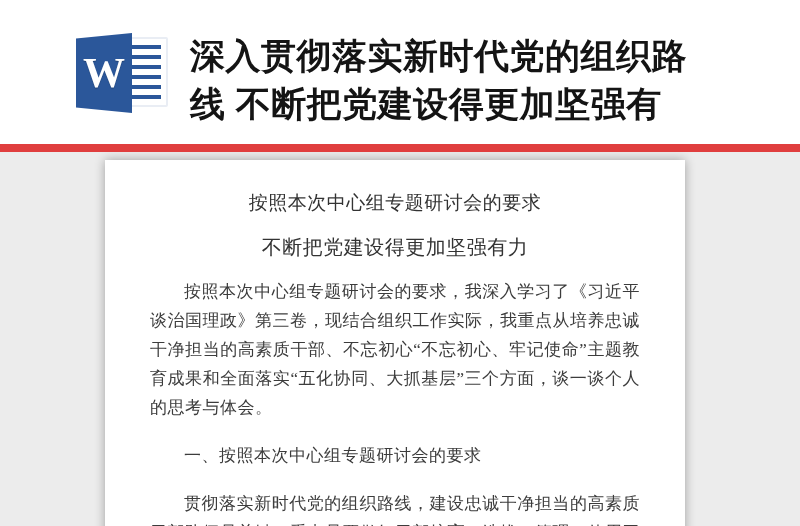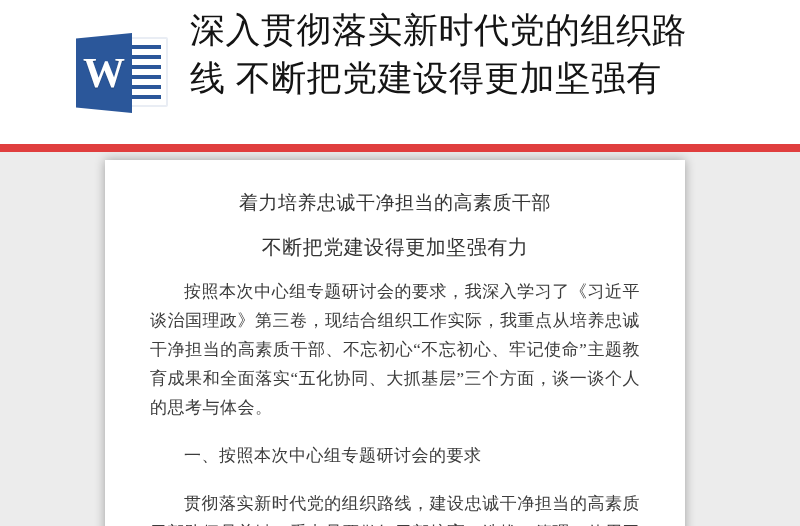--- a/index.html
+++ b/index.html
@@ -21,22 +21,22 @@
   }
   .icon-front{
     position:absolute;left:0;top:0;width:56px;height:80px;background:#2b579a;
     clip-path:polygon(0 7%,100% 0,100% 100%,0 93%);
     display:flex;align-items:center;justify-content:center;
     color:#ffffff;font-size:42px;font-weight:bold;
     font-family:"Liberation Serif", serif;
     text-shadow:0 1px 1px rgba(0,0,0,.25);
   }
   .header-title{
-    position:absolute;left:190px;top:6px;width:528px;margin:0;
-    font-size:35px;line-height:48px;font-weight:400;color:#141414;
+    position:absolute;left:190px;top:32px;width:528px;margin:0;
+    font-size:35px;line-height:48px;font-weight:700;color:#141414;
     letter-spacing:.5px;
   }
   
   .red-divider{height:8px;width:100%;}
   
   .preview-area{
     position:relative;height:374px;background:#ececec;overflow:hidden;
   }
   .doc-page{
     position:absolute;left:105px;top:8px;width:580px;height:620px;
@@ -66,20 +66,20 @@
     <div class="icon-sheet"></div>
     <div class="icon-front" style="background: rgb(43, 87, 154);">W</div>
   </div>
   <h1 class="header-title">深入贯彻落实新时代党的组织路线 不断把党建设得更加坚强有</h1>
 </div>
 
 <div class="red-divider" style="background: rgb(224, 62, 62);"></div>
 
 <div class="preview-area" style="background: rgb(236, 236, 236);">
   <div class="doc-page">
-    <h2 class="doc-title-1">着力培养忠诚干净担当的高素质干部</h2>
+    <h2 class="doc-title-1">按照本次中心组专题研讨会的要求</h2>
     <h3 class="doc-title-2">不断把党建设得更加坚强有力</h3>
     <p class="doc-p">按照本次中心组专题研讨会的要求，我深入学习了《习近平谈治国理政》第三卷，现结合组织工作实际，我重点从培养忠诚干净担当的高素质干部、不忘初心“不忘初心、牢记使命”主题教育成果和全面落实“五化协同、大抓基层”三个方面，谈一谈个人的思考与体会。</p>
     <p class="doc-p">一、按照本次中心组专题研讨会的要求</p>
     <p class="doc-p">贯彻落实新时代党的组织路线，建设忠诚干净担当的高素质干部队伍是关键，重点是要做好干部培育、选拔、管理、使用工作。</p>
 
   </div>
 </div>
 
 </body></html>

